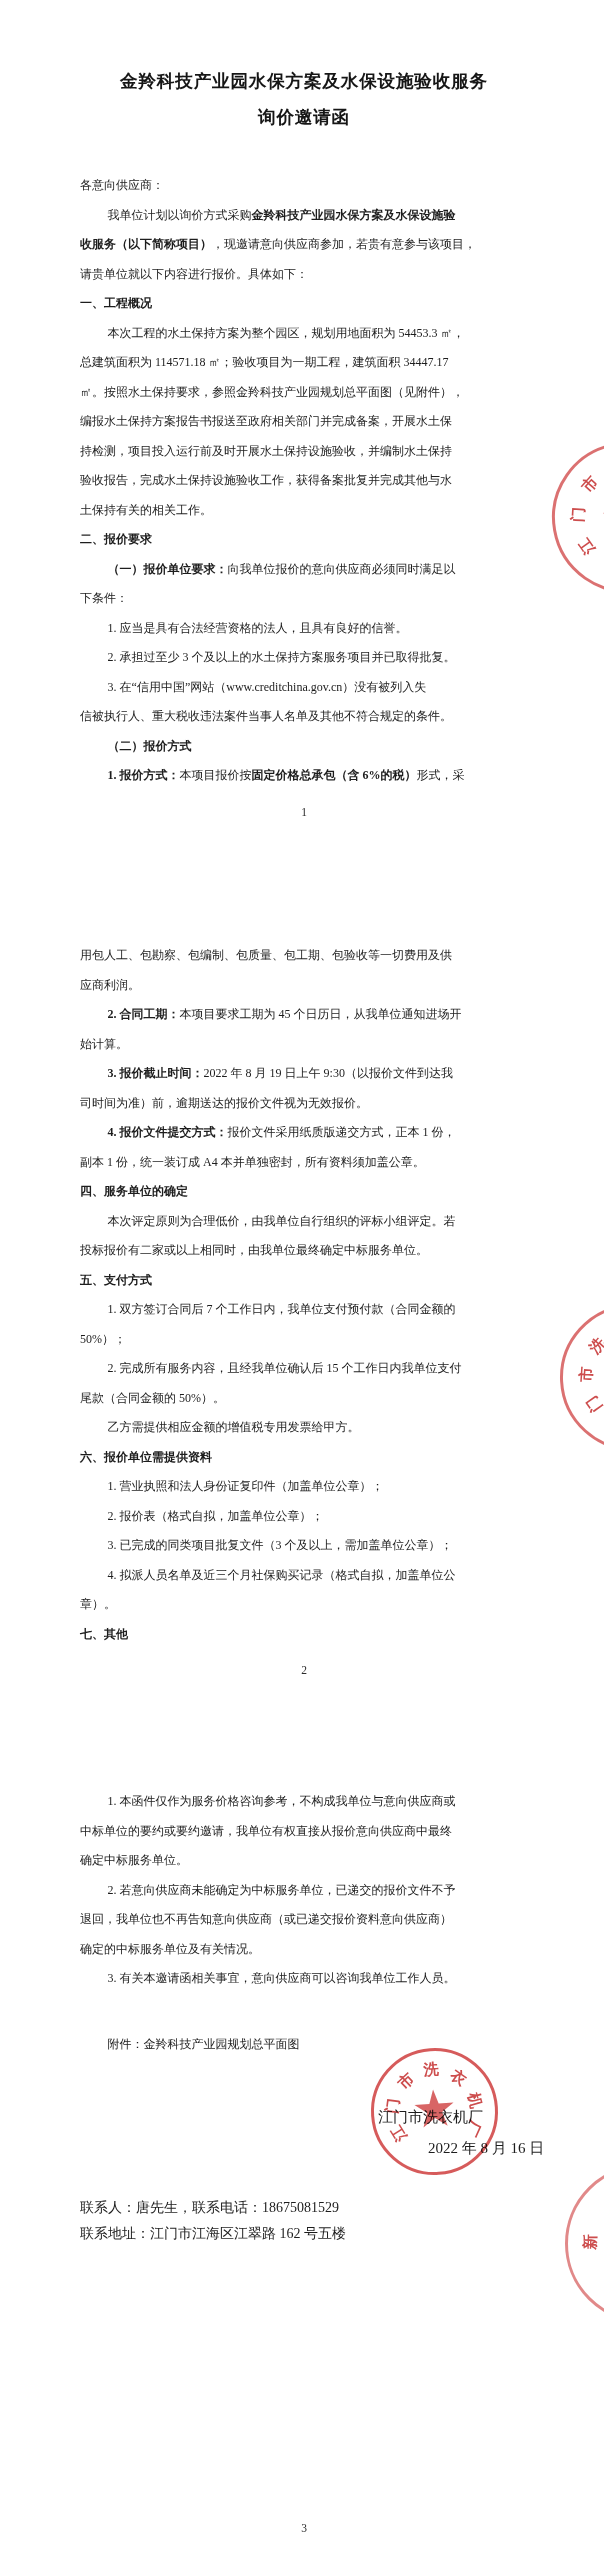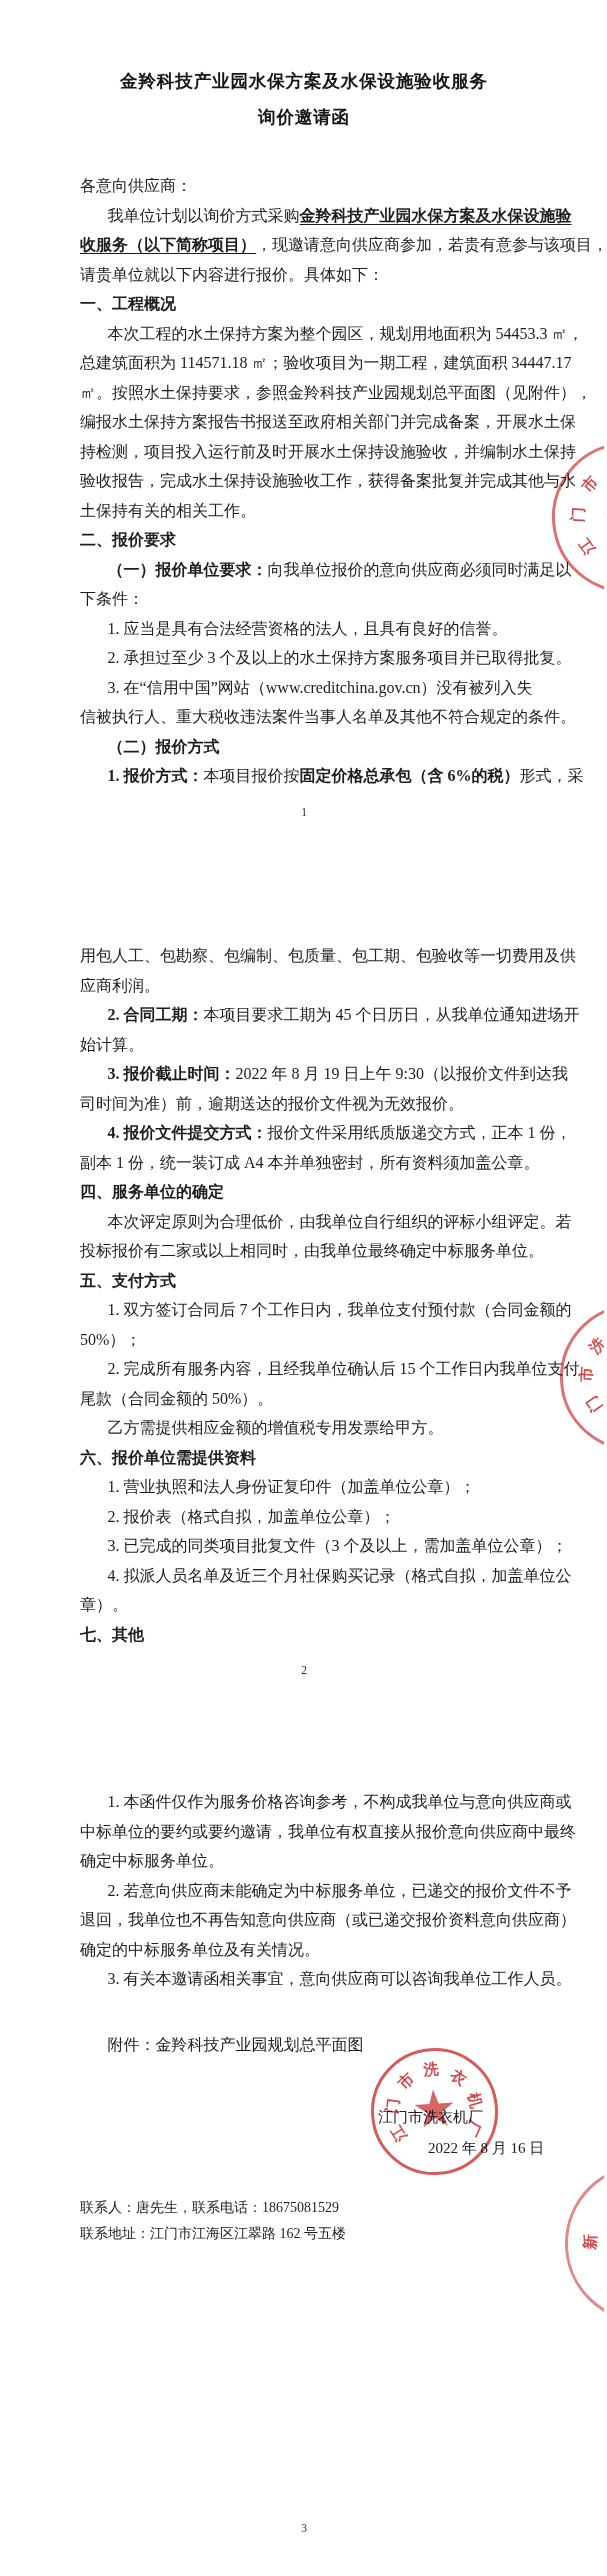--- a/index.html
+++ b/index.html
@@ -5,23 +5,23 @@
   html,body{margin:0;padding:0;background:#ffffff;}
   .doc{position:relative;width:604px;height:2576px;background:#404040;
        font-family:"Liberation Serif","DejaVu Serif",serif;color:#1d1d1d;overflow:hidden;}
   .page{position:absolute;left:0;width:608px;height:859px;overflow:hidden;background:#ffffff;}
   #page1{top:0;} #page2{top:859px;} #page3{top:1717px;}
 
   .title{position:absolute;left:0;right:0;top:63px;text-align:center;
          font-weight:bold;font-size:17.6px;line-height:36px;letter-spacing:0.8px;color:#161616;}
 
   .body{position:absolute;left:80px;width:464px;}
-  .line{height:29.5px;line-height:29.5px;font-size:16px;white-space:nowrap;color:#1d1d1d;}
+  .line{height:29.5px;line-height:29.5px;font-size:12px;white-space:nowrap;color:#1d1d1d;}
   .line .b{font-weight:bold;}
-  .line .u{text-decoration:underline;text-underline-offset:3.1px;}
+  .line .u{text-underline-offset:3.1px;}
   .indent{padding-left:27.6px;}
 
   .pagenum{position:absolute;left:0;right:0;text-align:center;font-size:11.5px;
            height:29px;line-height:29px;color:#2a2a2a;}
 
   .abs-line{position:absolute;font-size:14px;line-height:29px;white-space:nowrap;color:#1d1d1d;}
   .sig{font-size:15px;}
 
   .seal{position:absolute;border:3.8px solid rgba(205,58,58,.72);border-radius:50%;
         mix-blend-mode:multiply;pointer-events:none;}

